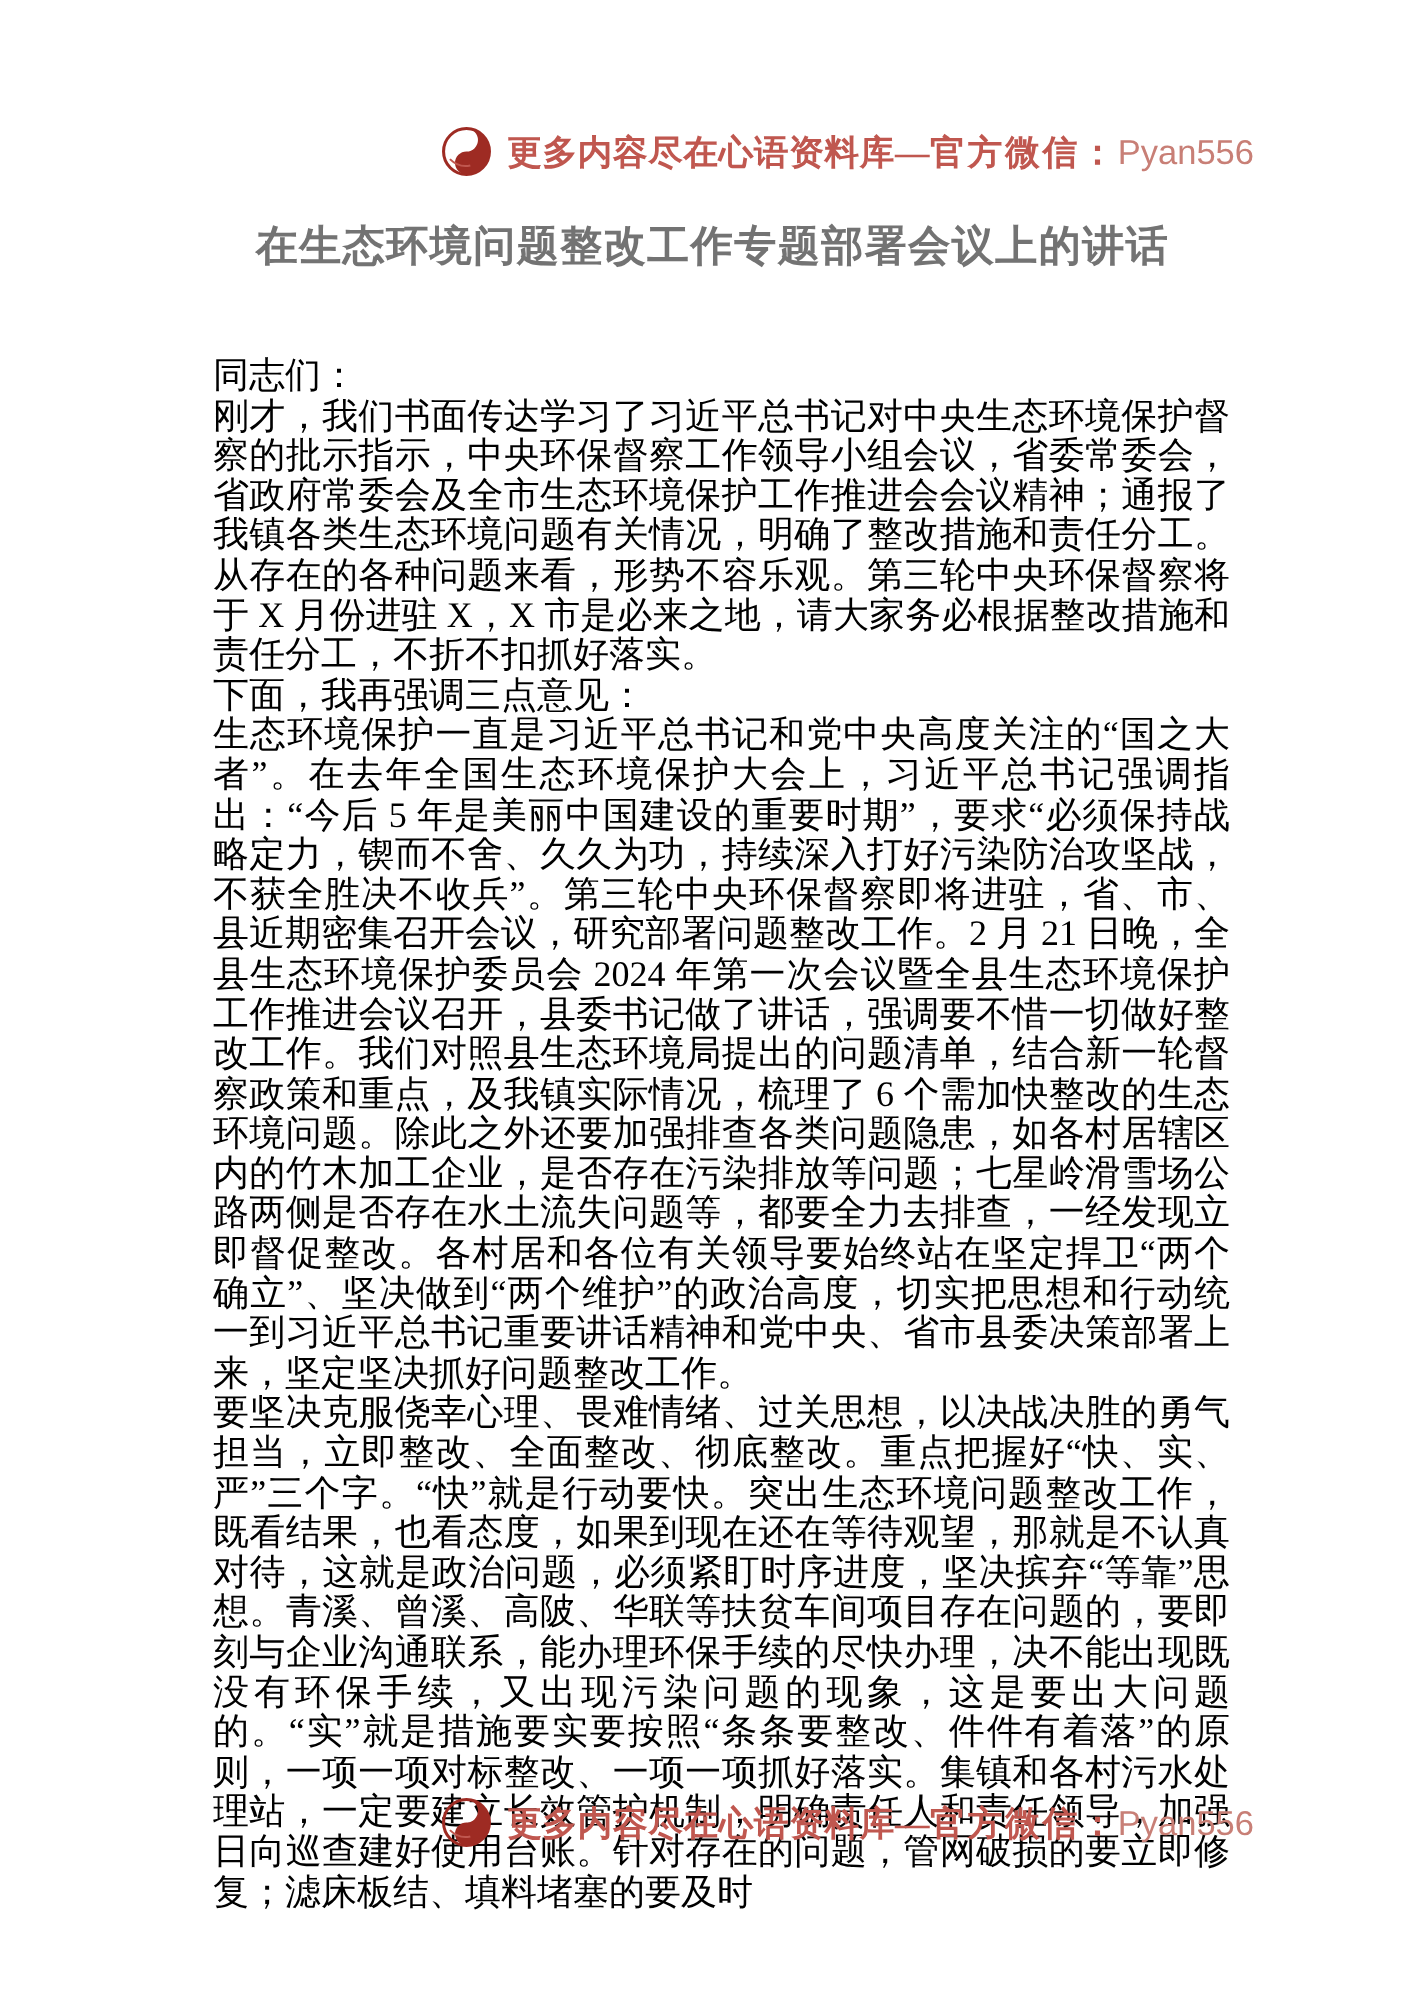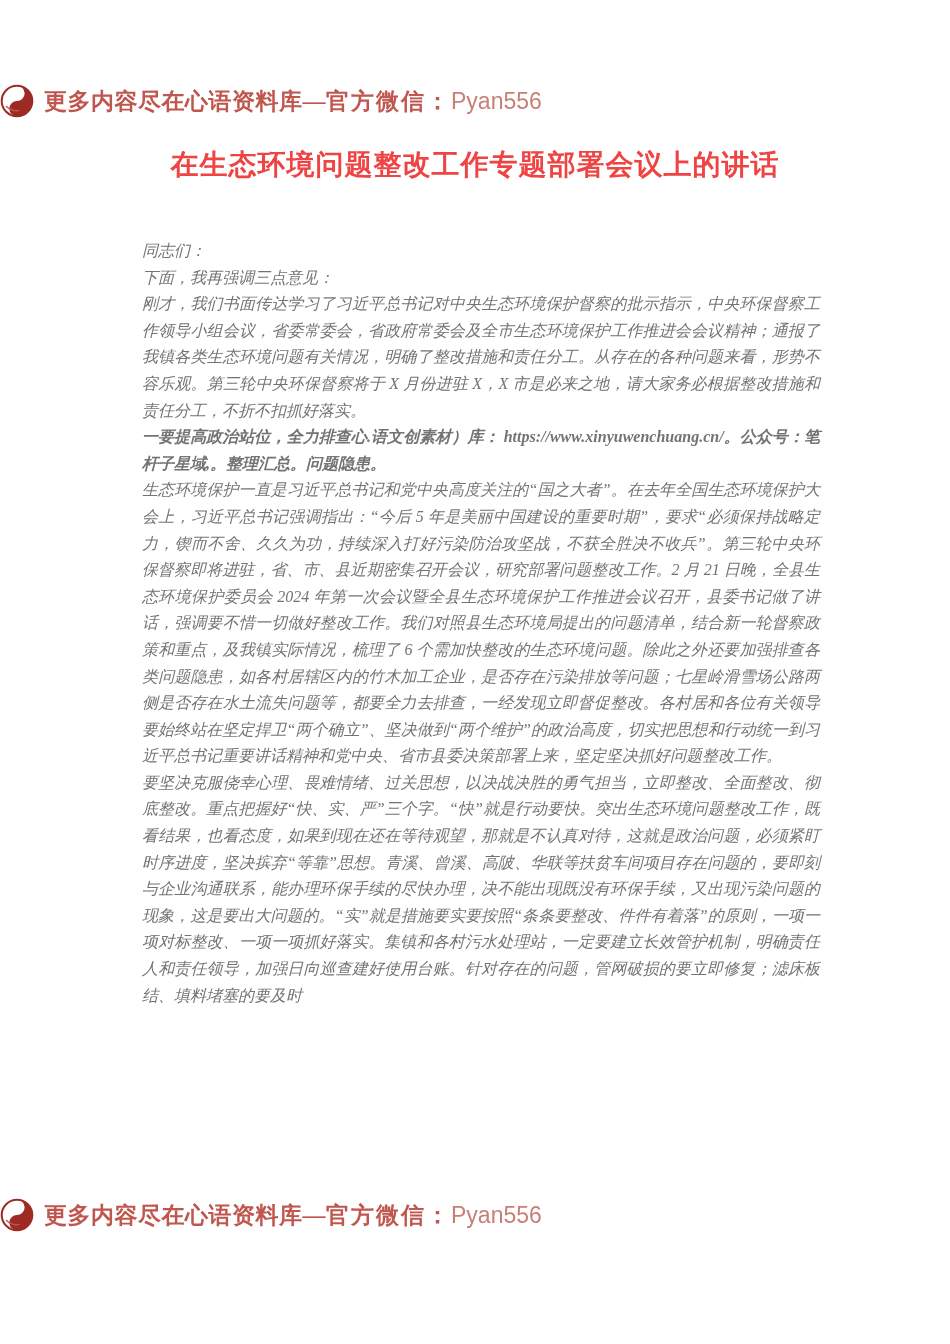--- a/index.html
+++ b/index.html
@@ -22,21 +22,21 @@
     box-sizing: border-box;
   }
 
   
   .watermark {
     position: absolute;
     left: 0;
     width: 836px;
     display: flex;
     align-items: center;
-    justify-content: flex-start;
+    justify-content: flex-end;
     gap: 10px;
     white-space: nowrap;
   }
   .watermark.top { top: 84px; }
   .watermark.bottom { top: 1198px; }
 
   .wm-logo {
     width: 34px;
     height: 34px;
     flex: 0 0 34px;
@@ -65,37 +65,36 @@
   
   .doc-title {
     position: absolute;
     left: 0;
     top: 148px;
     width: 950px;
     text-align: center;
     font-family: "Liberation Serif", "DejaVu Serif", serif;
     font-size: 28px;
     font-weight: bold;
-    color: #ef4444;
+    color: #737373;
     letter-spacing: 1px;
     line-height: 1.2;
   }
 
   
   .content {
     position: absolute;
     left: 142px;
     top: 238px;
     width: 678px;
-    font-size: 16px;
+    font-size: 24px;
     line-height: 26.6px;
-    color: #737373;
+    color: #000000;
     text-align: justify;
     text-justify: inter-ideograph;
-    font-style: italic;
   }
   .content p {
     margin: 0;
     padding: 0;
     text-align: justify;
     text-justify: inter-ideograph;
     word-break: break-all;
   }
 
   .heading-bold {
@@ -123,23 +122,22 @@
         <path d="M7 26 q7 7 16 5" fill="none" stroke="#c0574f" stroke-width="1.6"></path>
       </svg>
     </span>
     <span class="wm-text"><span>更多内容尽在心语资料库</span><span>—</span><span class="wm-part2">官方微信：</span><span class="wm-code">Pyan556</span></span>
   </div>
 
   <div class="doc-title">在生态环境问题整改工作专题部署会议上的讲话</div>
 
   <div class="content">
     <p>同志们：</p>
+    <p>刚才，我们书面传达学习了习近平总书记对中央生态环境保护督察的批示指示，中央环保督察工作领导小组会议，省委常委会，省政府常委会及全市生态环境保护工作推进会会议精神；通报了我镇各类生态环境问题有关情况，明确了整改措施和责任分工。从存在的各种问题来看，形势不容乐观。第三轮中央环保督察将于 X 月份进驻 X，X 市是必来之地，请大家务必根据整改措施和责任分工，不折不扣抓好落实。</p>
     <p>下面，我再强调三点意见：</p>
-    <p>刚才，我们书面传达学习了习近平总书记对中央生态环境保护督察的批示指示，中央环保督察工作领导小组会议，省委常委会，省政府常委会及全市生态环境保护工作推进会会议精神；通报了我镇各类生态环境问题有关情况，明确了整改措施和责任分工。从存在的各种问题来看，形势不容乐观。第三轮中央环保督察将于 X 月份进驻 X，X 市是必来之地，请大家务必根据整改措施和责任分工，不折不扣抓好落实。</p>
-    <p class="heading-bold spaced">一要提高政治站位，全力排查心.语文创素材）库： https://www.xinyuwenchuang.cn/。公众号：笔杆子星域,。整理汇总。问题隐患。</p>
     <p>生态环境保护一直是习近平总书记和党中央高度关注的“国之大者”。在去年全国生态环境保护大会上，习近平总书记强调指出：“今后 5 年是美丽中国建设的重要时期”，要求“必须保持战略定力，锲而不舍、久久为功，持续深入打好污染防治攻坚战，不获全胜决不收兵”。第三轮中央环保督察即将进驻，省、市、县近期密集召开会议，研究部署问题整改工作。2 月 21 日晚，全县生态环境保护委员会 2024 年第一次会议暨全县生态环境保护工作推进会议召开，县委书记做了讲话，强调要不惜一切做好整改工作。我们对照县生态环境局提出的问题清单，结合新一轮督察政策和重点，及我镇实际情况，梳理了 6 个需加快整改的生态环境问题。除此之外还要加强排查各类问题隐患，如各村居辖区内的竹木加工企业，是否存在污染排放等问题；七星岭滑雪场公路两侧是否存在水土流失问题等，都要全力去排查，一经发现立即督促整改。各村居和各位有关领导要始终站在坚定捍卫“两个确立”、坚决做到“两个维护”的政治高度，切实把思想和行动统一到习近平总书记重要讲话精神和党中央、省市县委决策部署上来，坚定坚决抓好问题整改工作。</p>
     <p>要坚决克服侥幸心理、畏难情绪、过关思想，以决战决胜的勇气担当，立即整改、全面整改、彻底整改。重点把握好“快、实、严”三个字。“快”就是行动要快。突出生态环境问题整改工作，既看结果，也看态度，如果到现在还在等待观望，那就是不认真对待，这就是政治问题，必须紧盯时序进度，坚决摈弃“等靠”思想。青溪、曾溪、高陂、华联等扶贫车间项目存在问题的，要即刻与企业沟通联系，能办理环保手续的尽快办理，决不能出现既没有环保手续，又出现污染问题的现象，这是要出大问题的。“实”就是措施要实要按照“条条要整改、件件有着落”的原则，一项一项对标整改、一项一项抓好落实。集镇和各村污水处理站，一定要建立长效管护机制，明确责任人和责任领导，加强日向巡查建好使用台账。针对存在的问题，管网破损的要立即修复；滤床板结、填料堵塞的要及时</p>
   </div>
 
   <div class="watermark bottom">
     <span class="wm-logo">
       <svg viewBox="0 0 40 40" xmlns="http://www.w3.org/2000/svg">
         <circle cx="20" cy="20" r="18" fill="none" stroke="#9e2b23" stroke-width="2.4"></circle>
         <path d="M20 2 A18 18 0 0 1 20 38 A9 9 0 0 1 20 20 A9 9 0 0 0 20 2 Z" fill="#9e2b23"></path>
         <circle cx="20" cy="11" r="3.4" fill="#ffffff"></circle>

